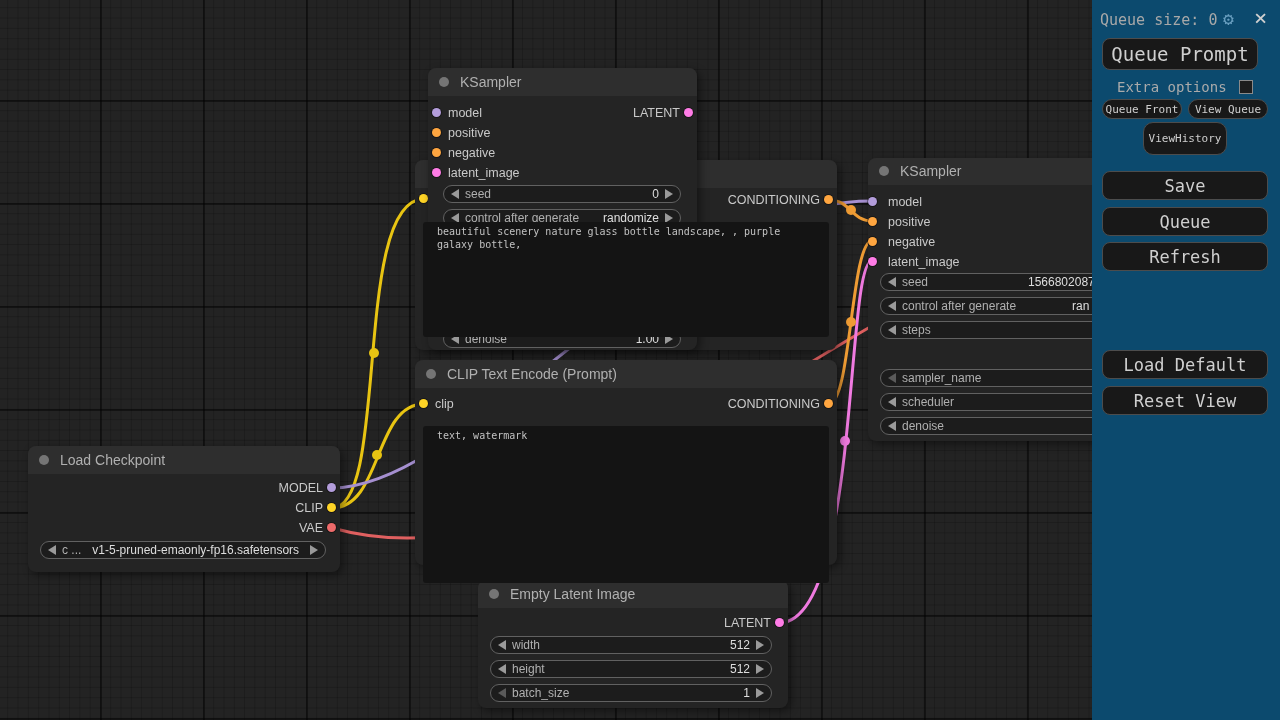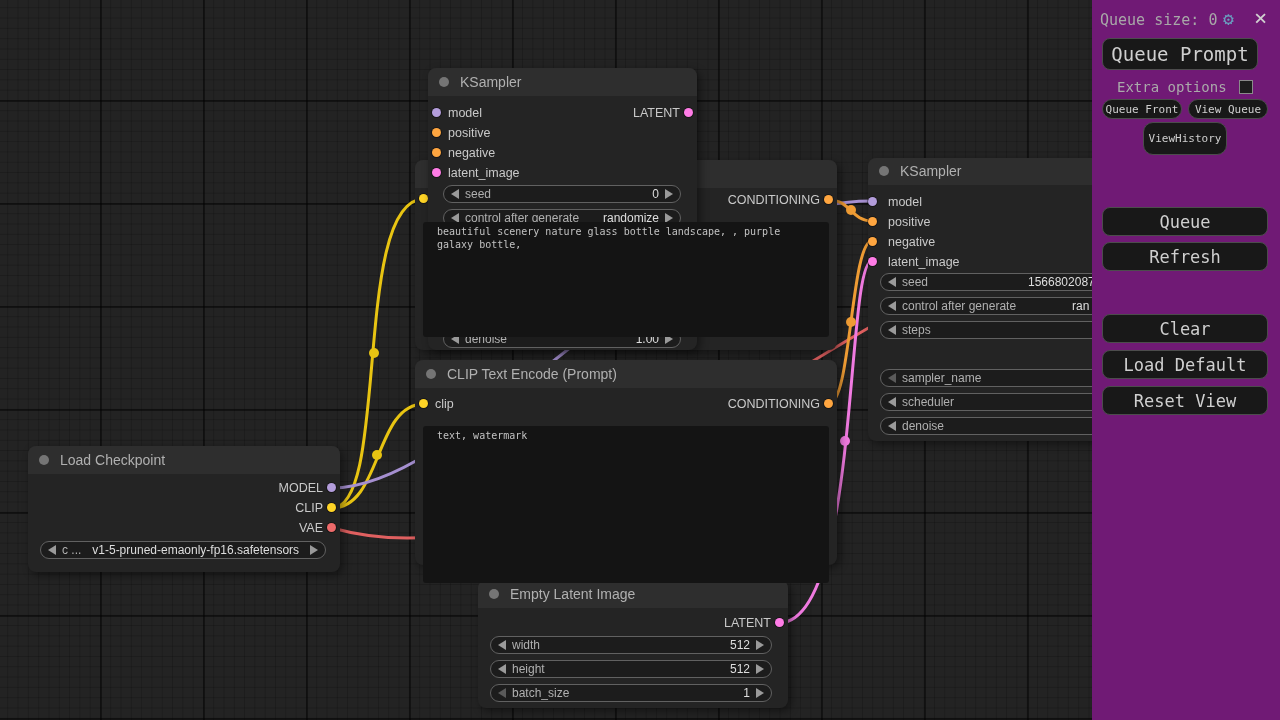--- a/index.html
+++ b/index.html
@@ -47,21 +47,21 @@
   .arr-l{width:0;height:0;border-top:5px solid transparent;border-bottom:5px solid transparent;border-right:8px solid #9a9a9a;flex:0 0 auto;}
   .arr-r{width:0;height:0;border-top:5px solid transparent;border-bottom:5px solid transparent;border-left:8px solid #9a9a9a;flex:0 0 auto;}
   .arr-dim{border-right-color:#5a5a5a;}
   .prompt-box{
     position:absolute;background:#141414;border-radius:3px;z-index:6;
     font-family:"DejaVu Sans Mono",monospace;font-size:10px;line-height:13px;
     color:#c2c2c2;padding:3px 14px;box-sizing:border-box;white-space:pre-wrap;word-break:break-word;
   }
   
   .sidebar{
-    position:absolute;left:1092px;top:0;width:188px;height:720px;background:#701a75;
+    position:absolute;left:1092px;top:0;width:188px;height:720px;background:#0c4a6e;
     z-index:10;font-family:"DejaVu Sans Mono",monospace;color:#b5b5b5;
   }
   .btn{
     position:absolute;background:#181818;border:1px solid #4c4c4c;border-radius:8px;
     color:#cfcfcf;display:flex;align-items:center;justify-content:center;
     box-sizing:border-box;font-family:"DejaVu Sans Mono",monospace;
   }
   .btn.big{left:10px;width:166px;height:29px;font-size:17px;}
   .btn.small{height:20px;font-size:11px;border-radius:10px;}
   
@@ -253,18 +253,18 @@
   <div class="checkbox" style="left:147px;top:80px"></div>
 
   <div class="btn small" style="left:10px;top:99px;width:80px">Queue Front</div>
   <div class="btn small" style="left:96px;top:99px;width:80px">View Queue</div>
 
   <div class="btn small" style="left:51px;top:122px;width:84px;height:33px;line-height:13px">
     <span>View</span>
     <span>History</span>
   </div>
 
+  <div class="btn big" style="top:171px">Save</div>
   <div class="btn big" style="top:207px">Queue</div>
   <div class="btn big" style="top:242px">Refresh</div>
-  <div class="btn big" style="top:314px">Clear</div>
   <div class="btn big" style="top:350px">Load Default</div>
   <div class="btn big" style="top:386px">Reset View</div>
 </div>
 
 </body></html>

